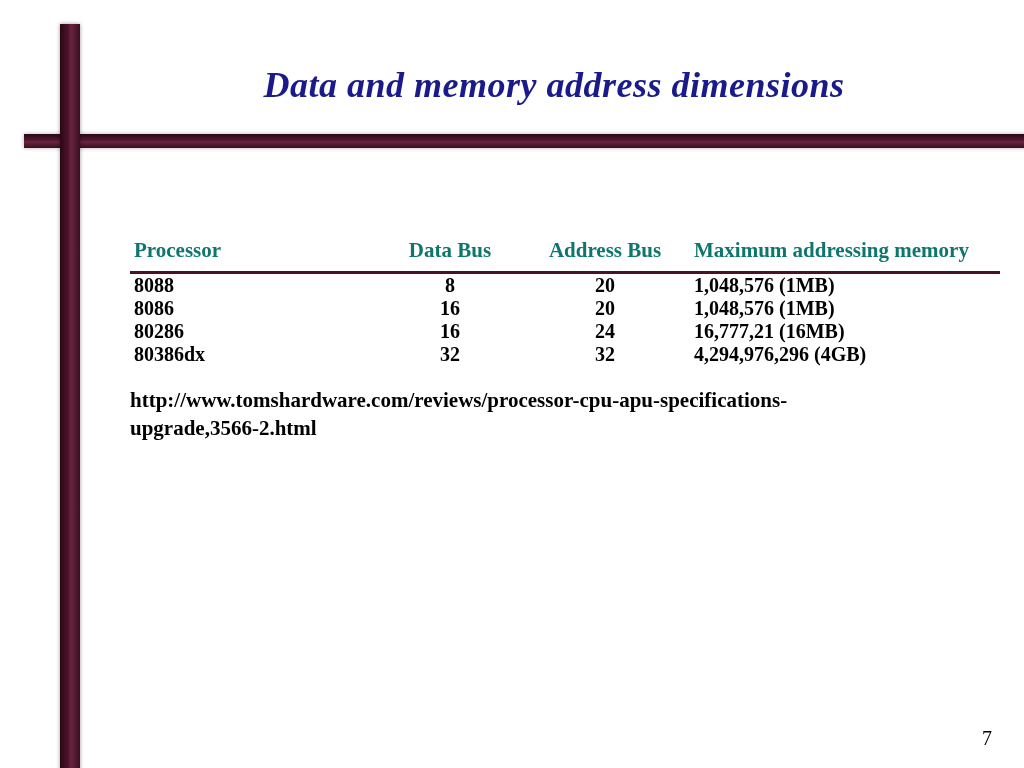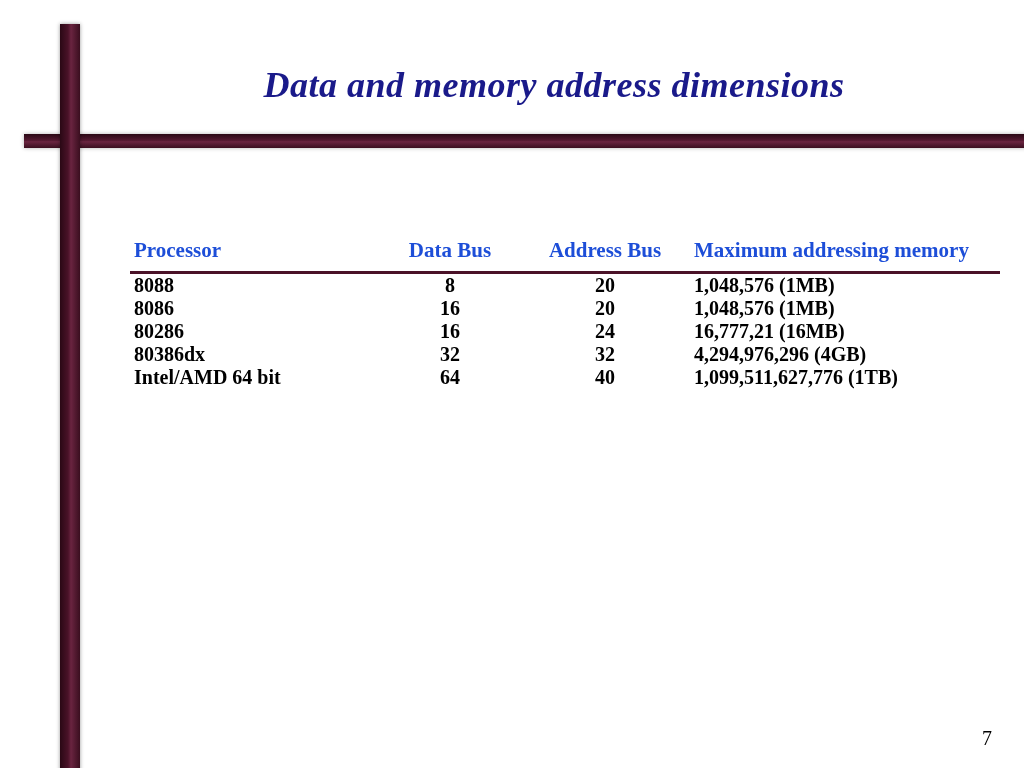--- a/index.html
+++ b/index.html
@@ -47,21 +47,21 @@
     top: 200px;
     width: 870px;
   }
   table {
     width: 100%;
     border-collapse: collapse;
   }
   th {
     text-align: left;
     font-weight: bold;
-    color: #1d4ed8;
+    color: #0f766e;
     font-size: 21px;
     padding: 6px 4px 8px 4px;
   }
   th.c2, th.c3 { text-align: center; }
   .header-underline td {
     padding: 0;
     height: 3px;
     background: #4a1228;
   }
   tbody tr.data td {
@@ -130,24 +130,19 @@
         <td class="c2">16</td>
         <td class="c3">24</td>
         <td class="c4">16,777,21    (16MB)</td>
       </tr>
       <tr class="data">
         <td class="c1">80386dx</td>
         <td class="c2">32</td>
         <td class="c3">32</td>
         <td class="c4">4,294,976,296  (4GB)</td>
       </tr>
-      <tr class="data">
-        <td class="c1">Intel/AMD 64 bit</td>
-        <td class="c2">64</td>
-        <td class="c3">40</td>
-        <td class="c4">1,099,511,627,776 (1TB)</td>
-      </tr>
     </tbody>
   </table>
 
+  <div class="source">http://www.tomshardware.com/reviews/processor-cpu-apu-specifications-upgrade,3566-2.html</div>
 </div>
 
 <div class="pagenum">7</div>
 
 </body></html>

